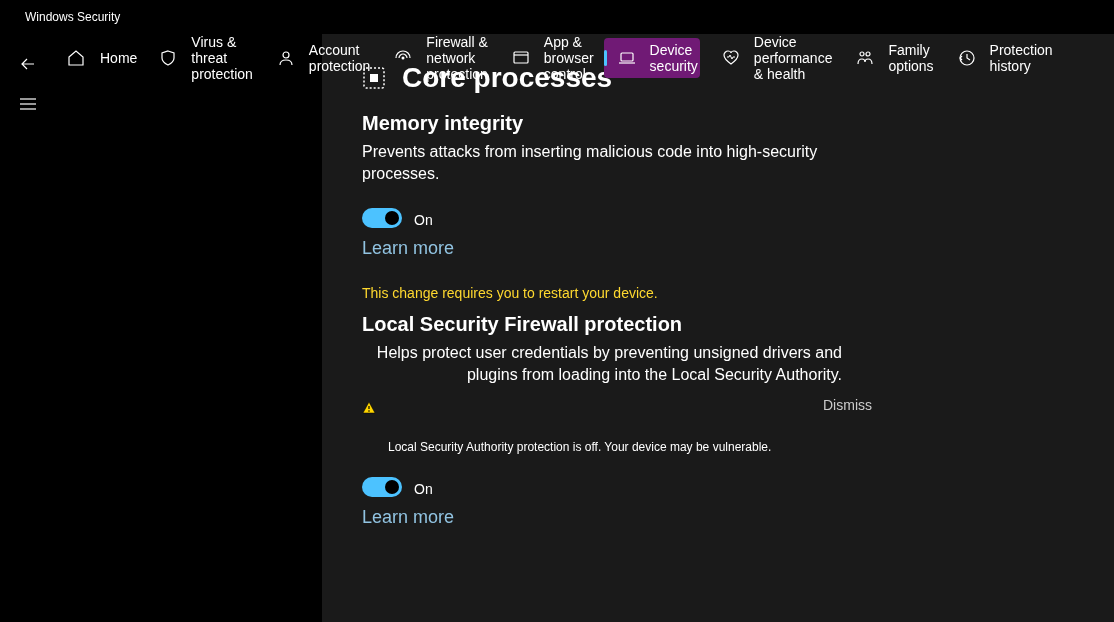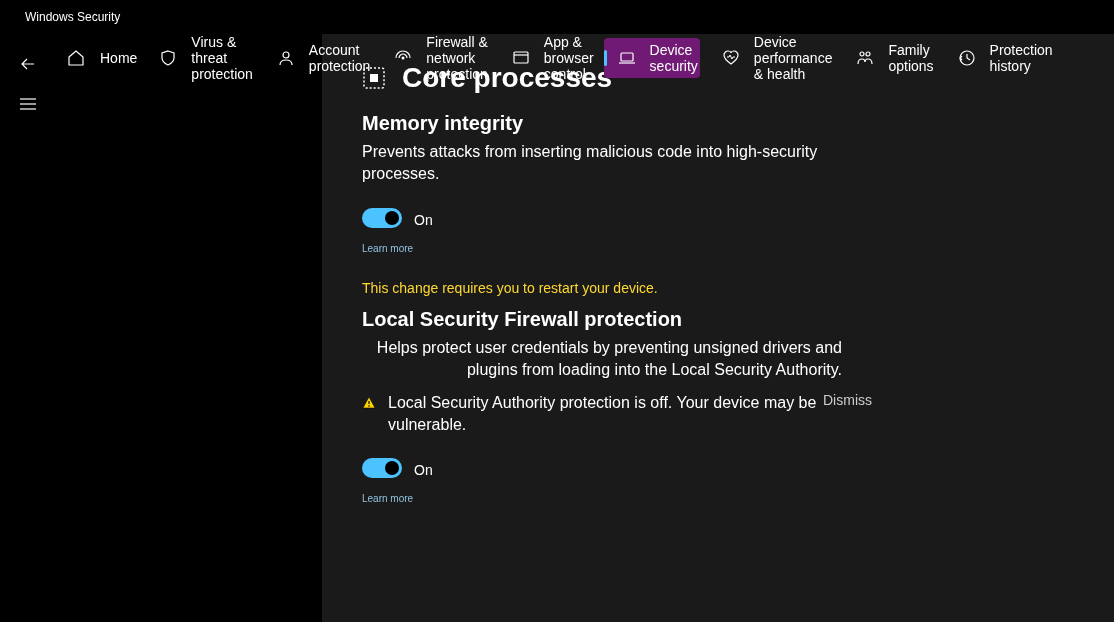--- a/index.html
+++ b/index.html
@@ -141,21 +141,21 @@
       top: 3px;
       width: 14px;
       height: 14px;
       background: #000;
       border-radius: 50%;
     }
     .toggle-label {
       font-size: 14px;
     }
     .learn-more {
-      font-size: 10px;
+      font-size: 18px;
       color: #91c3e1;
       cursor: pointer;
       display: inline-block;
       margin-bottom: 26px;
     }
     .restart-note {
       font-size: 14px;
       color: #ffd92f;
       margin-bottom: 12px;
     }
@@ -164,23 +164,24 @@
       align-items: flex-start;
       max-width: 510px;
       margin-bottom: 22px;
     }
     .warn-icon {
       margin-right: 12px;
       margin-top: 4px;
       flex-shrink: 0;
     }
     .warn-text {
-      font-size: 16px;
+      font-size: 12px;
       line-height: 1.4;
       flex: 1;
+      margin-top: 42px;
     }
     .dismiss {
       font-size: 14px;
       color: #ccc;
       cursor: pointer;
       margin-left: 2px;
       flex-shrink: 0;
     }
     svg { display: block; }
   </style>

